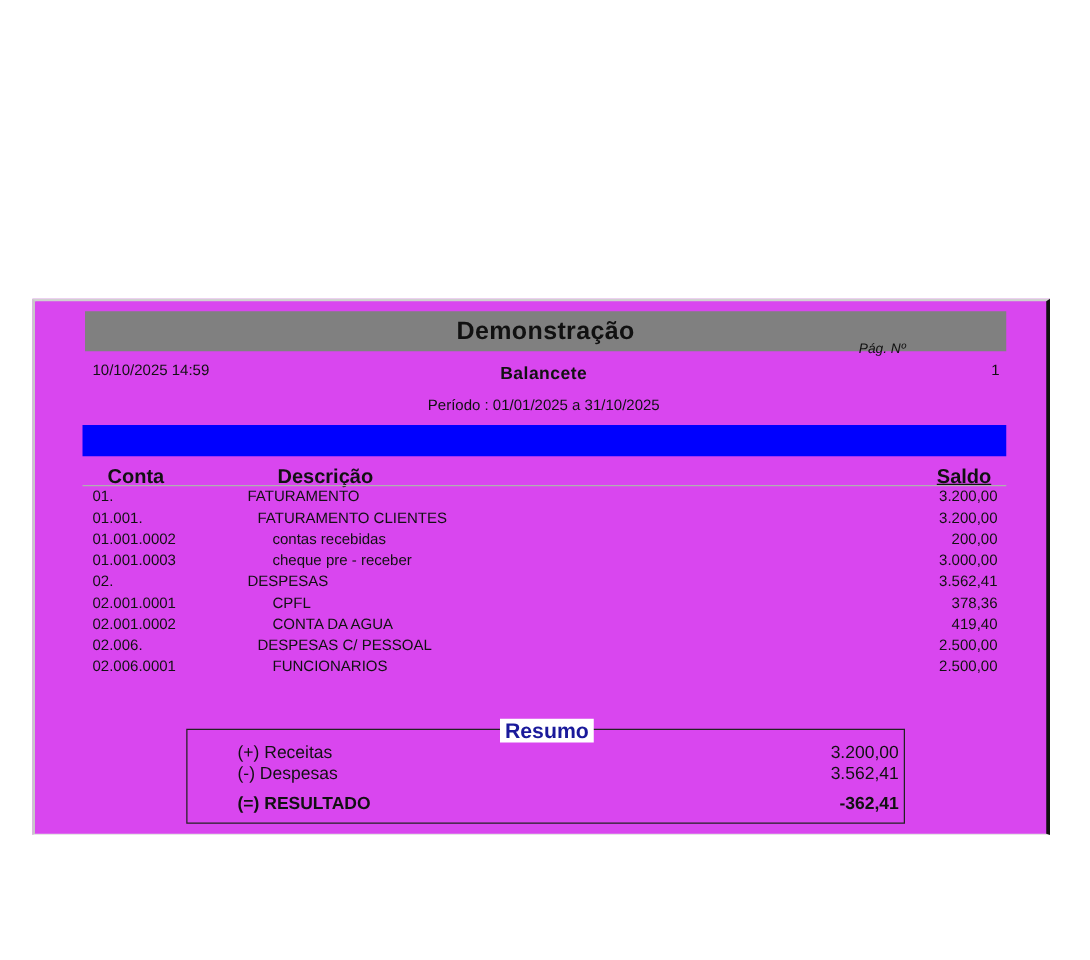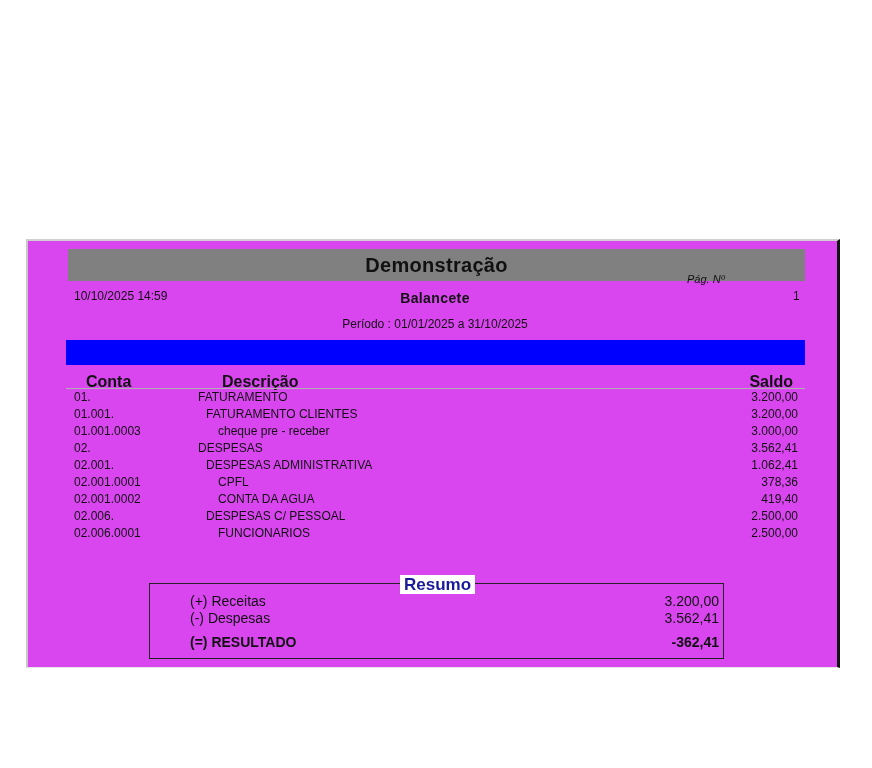--- a/index.html
+++ b/index.html
@@ -56,33 +56,33 @@
         <span class="conta">01.</span>
         <span class="desc lvl0">FATURAMENTO</span>
         <span class="saldo">3.200,00</span>
       </div>
     <div class="row">
         <span class="conta">01.001.</span>
         <span class="desc lvl1">FATURAMENTO CLIENTES</span>
         <span class="saldo">3.200,00</span>
       </div>
     <div class="row">
+        <span class="conta">01.001.0002</span>
+        <span class="desc lvl2">contas recebidas</span>
+        <span class="saldo">200,00</span>
+      </div>
+    <div class="row">
         <span class="conta">01.001.0003</span>
         <span class="desc lvl2">cheque pre - receber</span>
         <span class="saldo">3.000,00</span>
       </div>
     <div class="row">
         <span class="conta">02.</span>
         <span class="desc lvl0">DESPESAS</span>
         <span class="saldo">3.562,41</span>
-      </div>
-    <div class="row">
-        <span class="conta">02.001.</span>
-        <span class="desc lvl1">DESPESAS ADMINISTRATIVA</span>
-        <span class="saldo">1.062,41</span>
       </div>
     <div class="row">
         <span class="conta">02.001.0001</span>
         <span class="desc lvl2">CPFL</span>
         <span class="saldo">378,36</span>
       </div>
     <div class="row">
         <span class="conta">02.001.0002</span>
         <span class="desc lvl2">CONTA DA AGUA</span>
         <span class="saldo">419,40</span>

